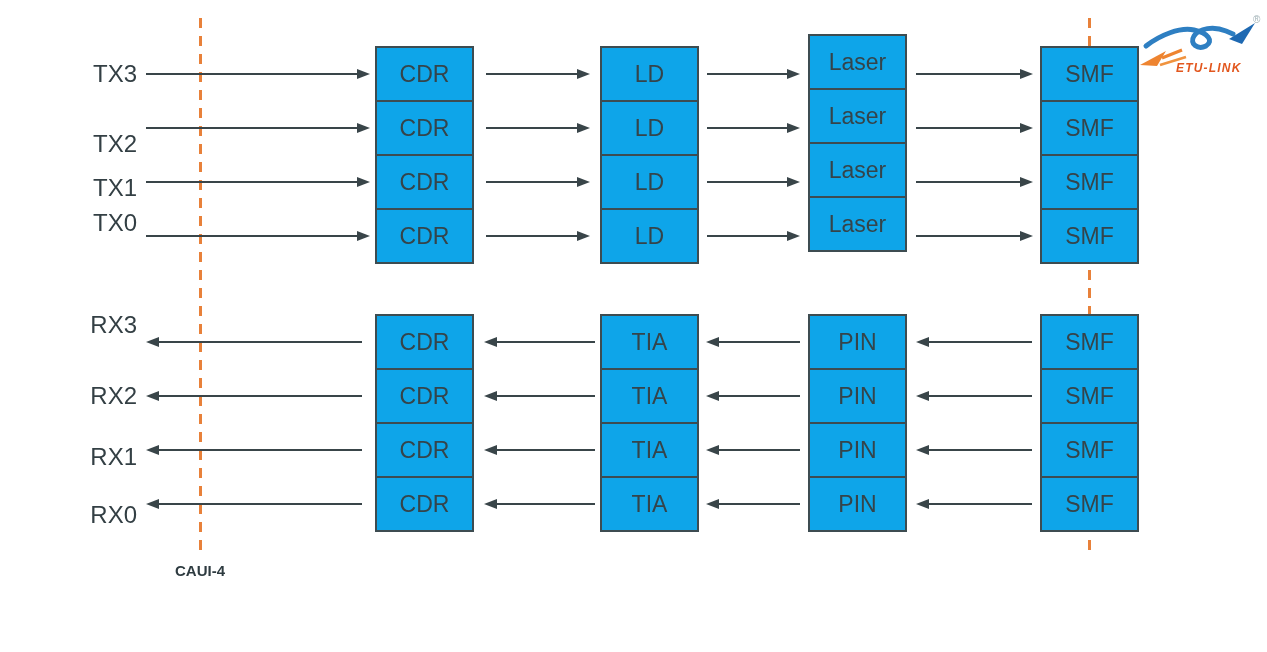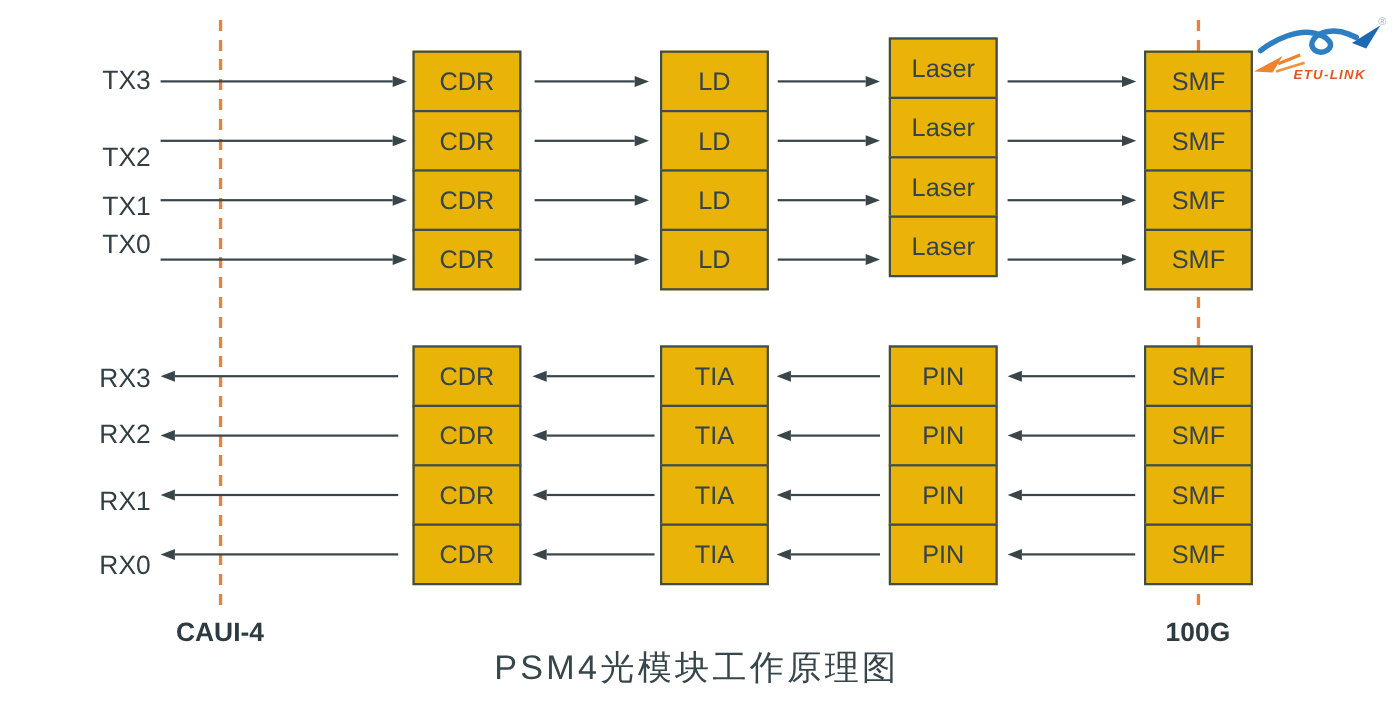--- a/index.html
+++ b/index.html
@@ -12,45 +12,45 @@
   .lane{position:absolute;left:48px;width:89px;height:34px;line-height:34px;
         text-align:right;font-size:24px;color:#333f44;z-index:4;}
   
   .ar{position:absolute;height:2px;background:#394549;z-index:2;}
   .ar.r::after{content:"";position:absolute;right:-13px;top:-4px;width:0;height:0;
        border-left:13px solid #394549;border-top:5px solid transparent;border-bottom:5px solid transparent;}
   .ar.l::before{content:"";position:absolute;left:-13px;top:-4px;width:0;height:0;
        border-right:13px solid #394549;border-top:5px solid transparent;border-bottom:5px solid transparent;}
   
   .col{position:absolute;width:99px;z-index:3;}
-  .box{box-sizing:border-box;height:56px;margin-top:-2px;border:2px solid #3d4c51;background:#eab308;
+  .box{box-sizing:border-box;height:56px;margin-top:-2px;border:2px solid #3d4c51;background:#0ea5e9;
        display:flex;align-items:center;justify-content:center;font-size:23px;color:#35444a;}
   .box:first-child{margin-top:0;}
   
   .iface{position:absolute;width:140px;text-align:center;top:562px;
-         font-size:24px;font-weight:bold;color:#2e3b40;z-index:4;}
+         font-size:15px;font-weight:bold;color:#2e3b40;z-index:4;}
   
   .title{position:absolute;left:0;right:0;top:586px;text-align:center;
          font-size:31px;letter-spacing:3px;color:#37464a;z-index:4;}
   .logo{position:absolute;left:1136px;top:10px;z-index:4;}
 </style>
 </head>
 <body>
 
 <div class="canvas">
 
   <div class="vdash" style="left:199px"></div>
   <div class="vdash" style="left:1088px"></div>
 
   <div class="lane" style="top:57px">TX3</div>
   <div class="lane" style="top:127px">TX2</div>
   <div class="lane" style="top:171px">TX1</div>
   <div class="lane" style="top:206px">TX0</div>
 
-  <div class="lane" style="top:328px">RX3</div>
+  <div class="lane" style="top:308px">RX3</div>
   <div class="lane" style="top:379px">RX2</div>
   <div class="lane" style="top:440px">RX1</div>
   <div class="lane" style="top:498px">RX0</div>
 
   <div class="ar r" style="left:146px;top:73px;width:211px"></div>
   <div class="ar r" style="left:486px;top:73px;width:91px"></div>
   <div class="ar r" style="left:707px;top:73px;width:80px"></div>
   <div class="ar r" style="left:916px;top:73px;width:104px"></div>
 
   <div class="ar r" style="left:146px;top:127px;width:211px"></div>
@@ -132,23 +132,21 @@
     <div class="box">PIN</div>
   </div>
   <div class="col" style="left:1040px;top:314px">
     <div class="box">SMF</div>
     <div class="box">SMF</div>
     <div class="box">SMF</div>
     <div class="box">SMF</div>
   </div>
 
   <div class="iface" style="left:130px">CAUI-4</div>
-  <div class="iface" style="left:1019px">100G</div>
 
-  <div class="title">PSM4光模块工作原理图</div>
 
   <svg class="logo" width="128" height="66" viewBox="0 0 128 66">
     <path d="M10 36 C24 25 44 17 58 20 C72 23 78 31 70 36 C62 40 53 34 58 26 C63 18 78 16 90 21 L97 24" fill="none" stroke="#2e7fc2" stroke-width="5" stroke-linecap="round"></path>
     <polygon points="93,29 119,13 106,34" fill="#1e69b2"></polygon>
     <polygon points="4,55 30,41 21,56" fill="#ee8430"></polygon>
     <line x1="26" y1="48" x2="46" y2="40" stroke="#ee8430" stroke-width="3"></line>
     <line x1="24" y1="55" x2="50" y2="47" stroke="#f0933f" stroke-width="2.5"></line>
     <text x="40" y="62" font-size="12" font-style="italic" font-weight="bold" fill="#e2571e" letter-spacing="1.2" font-family="Liberation Sans, sans-serif">ETU-LINK</text>
     <text x="117" y="13" font-size="10" fill="#9fb0b5" font-family="Liberation Sans, sans-serif">®</text>
   </svg>

